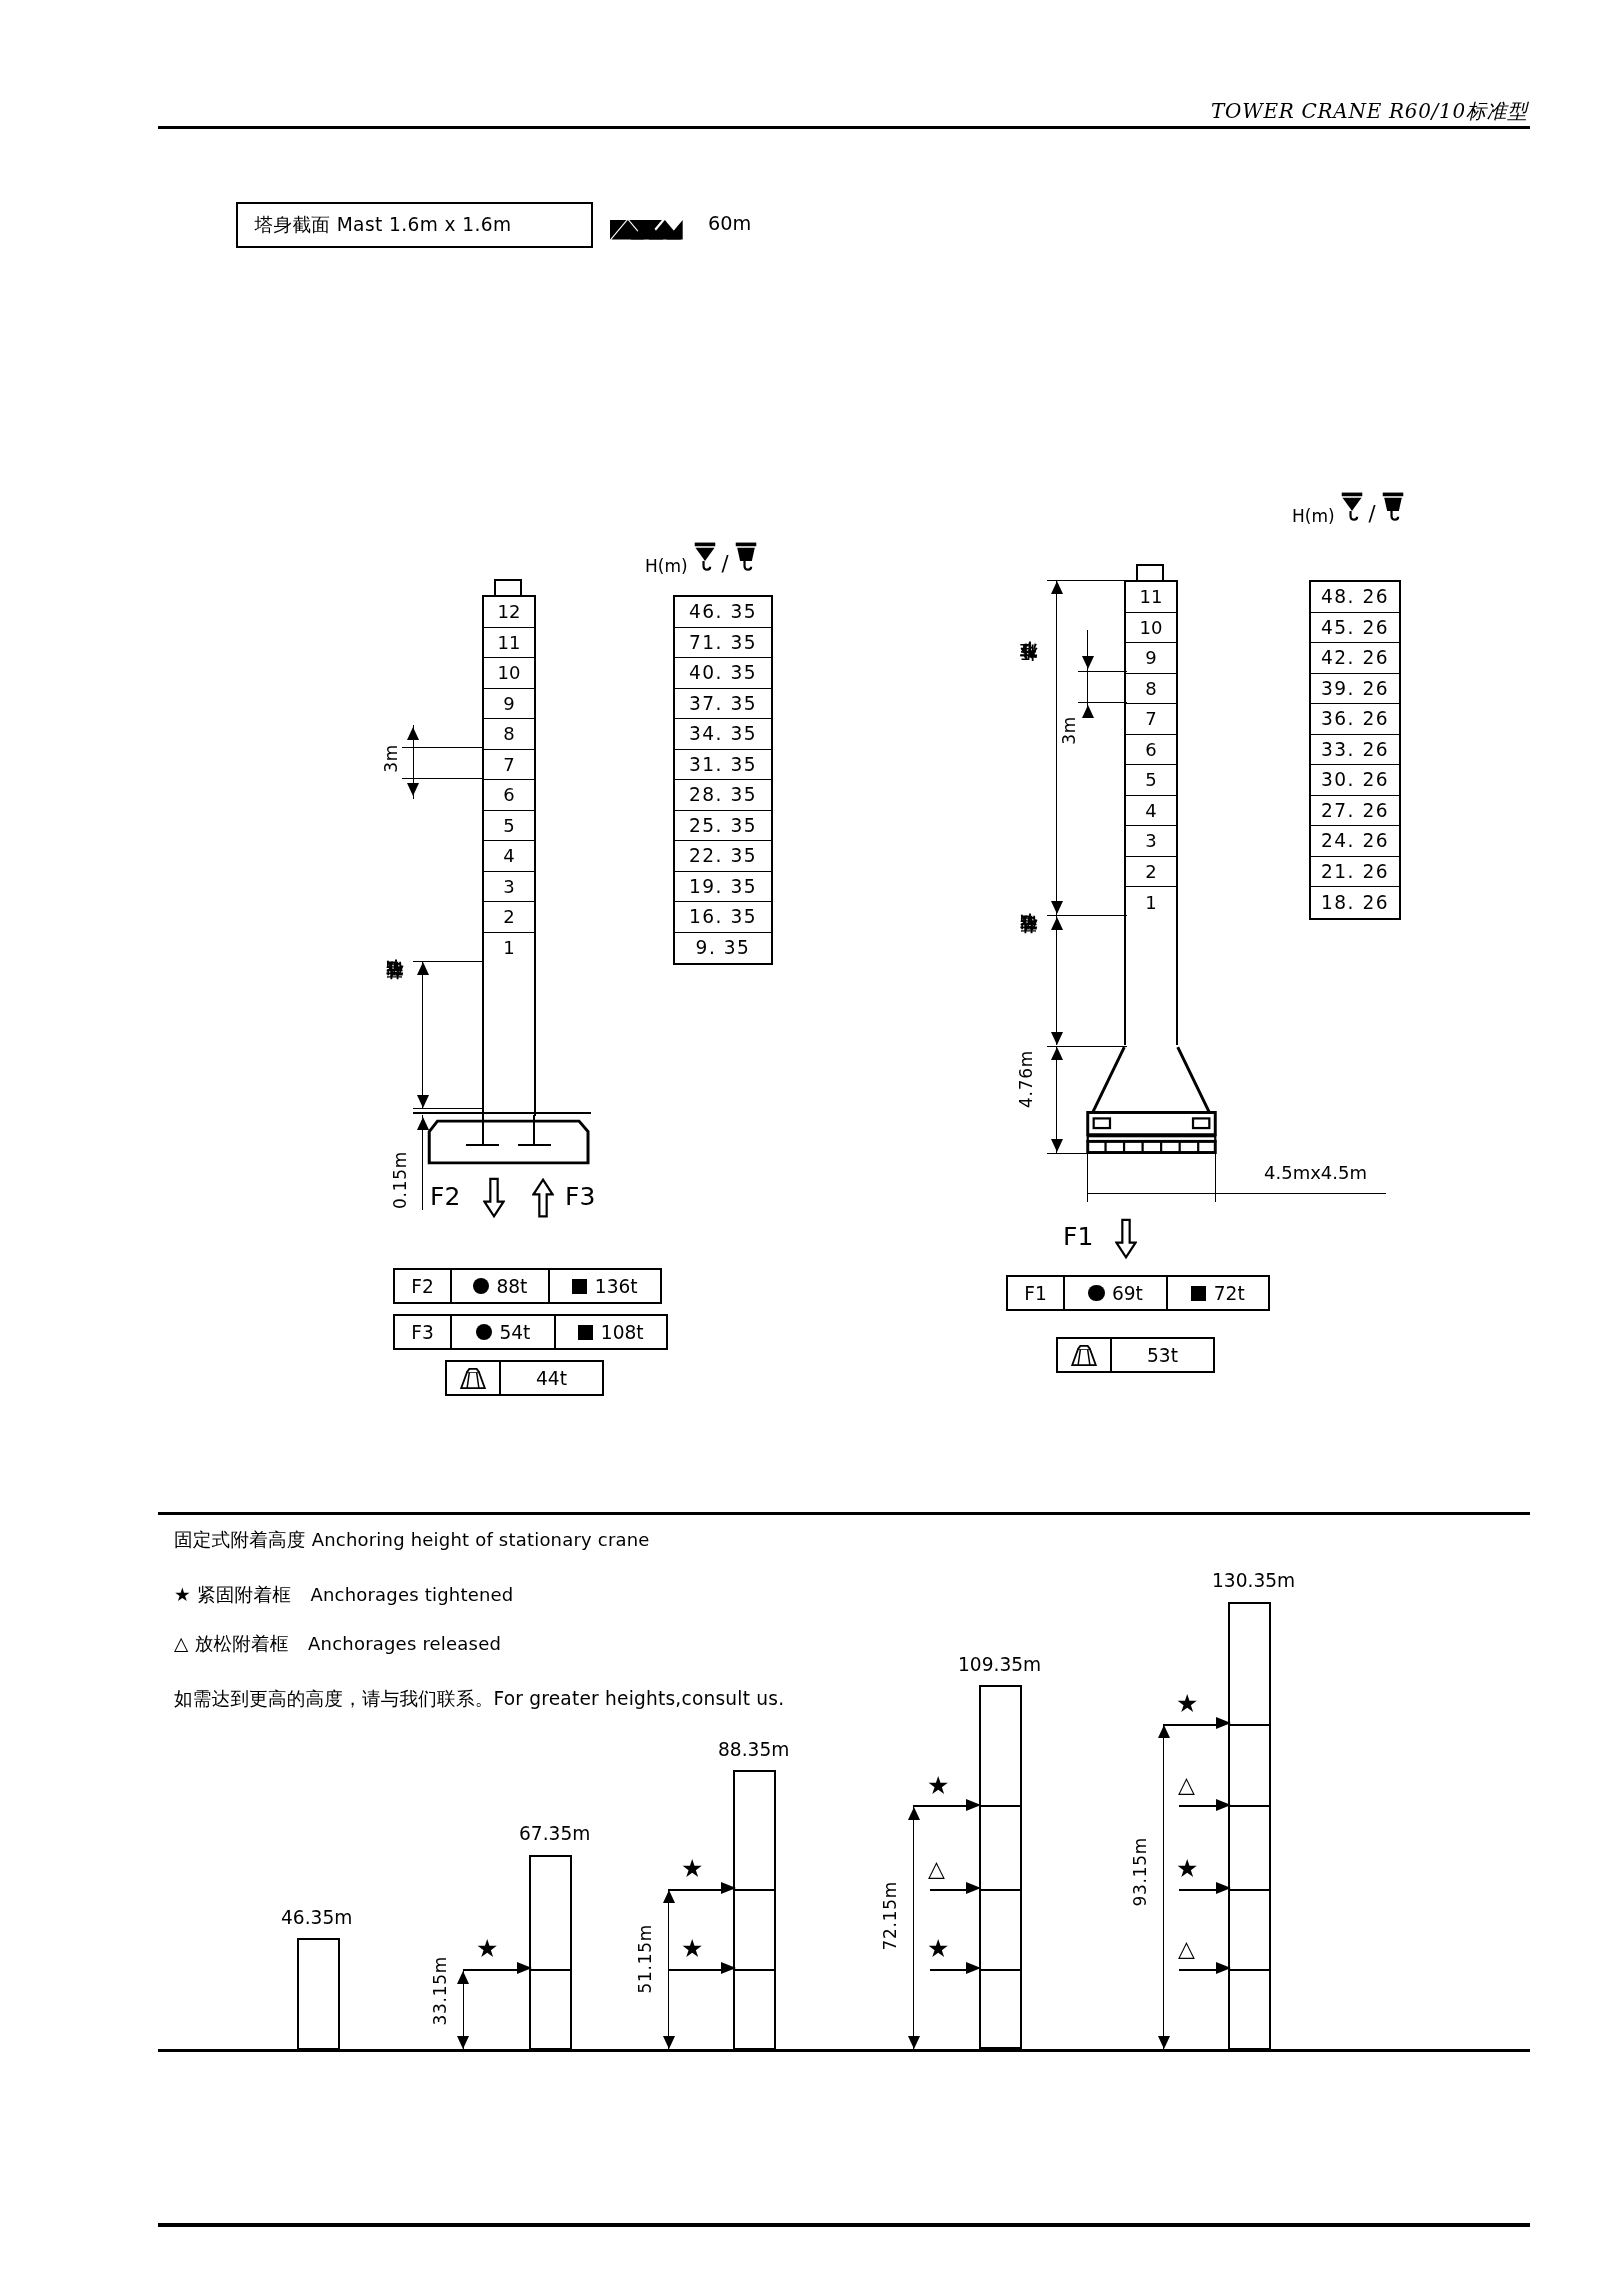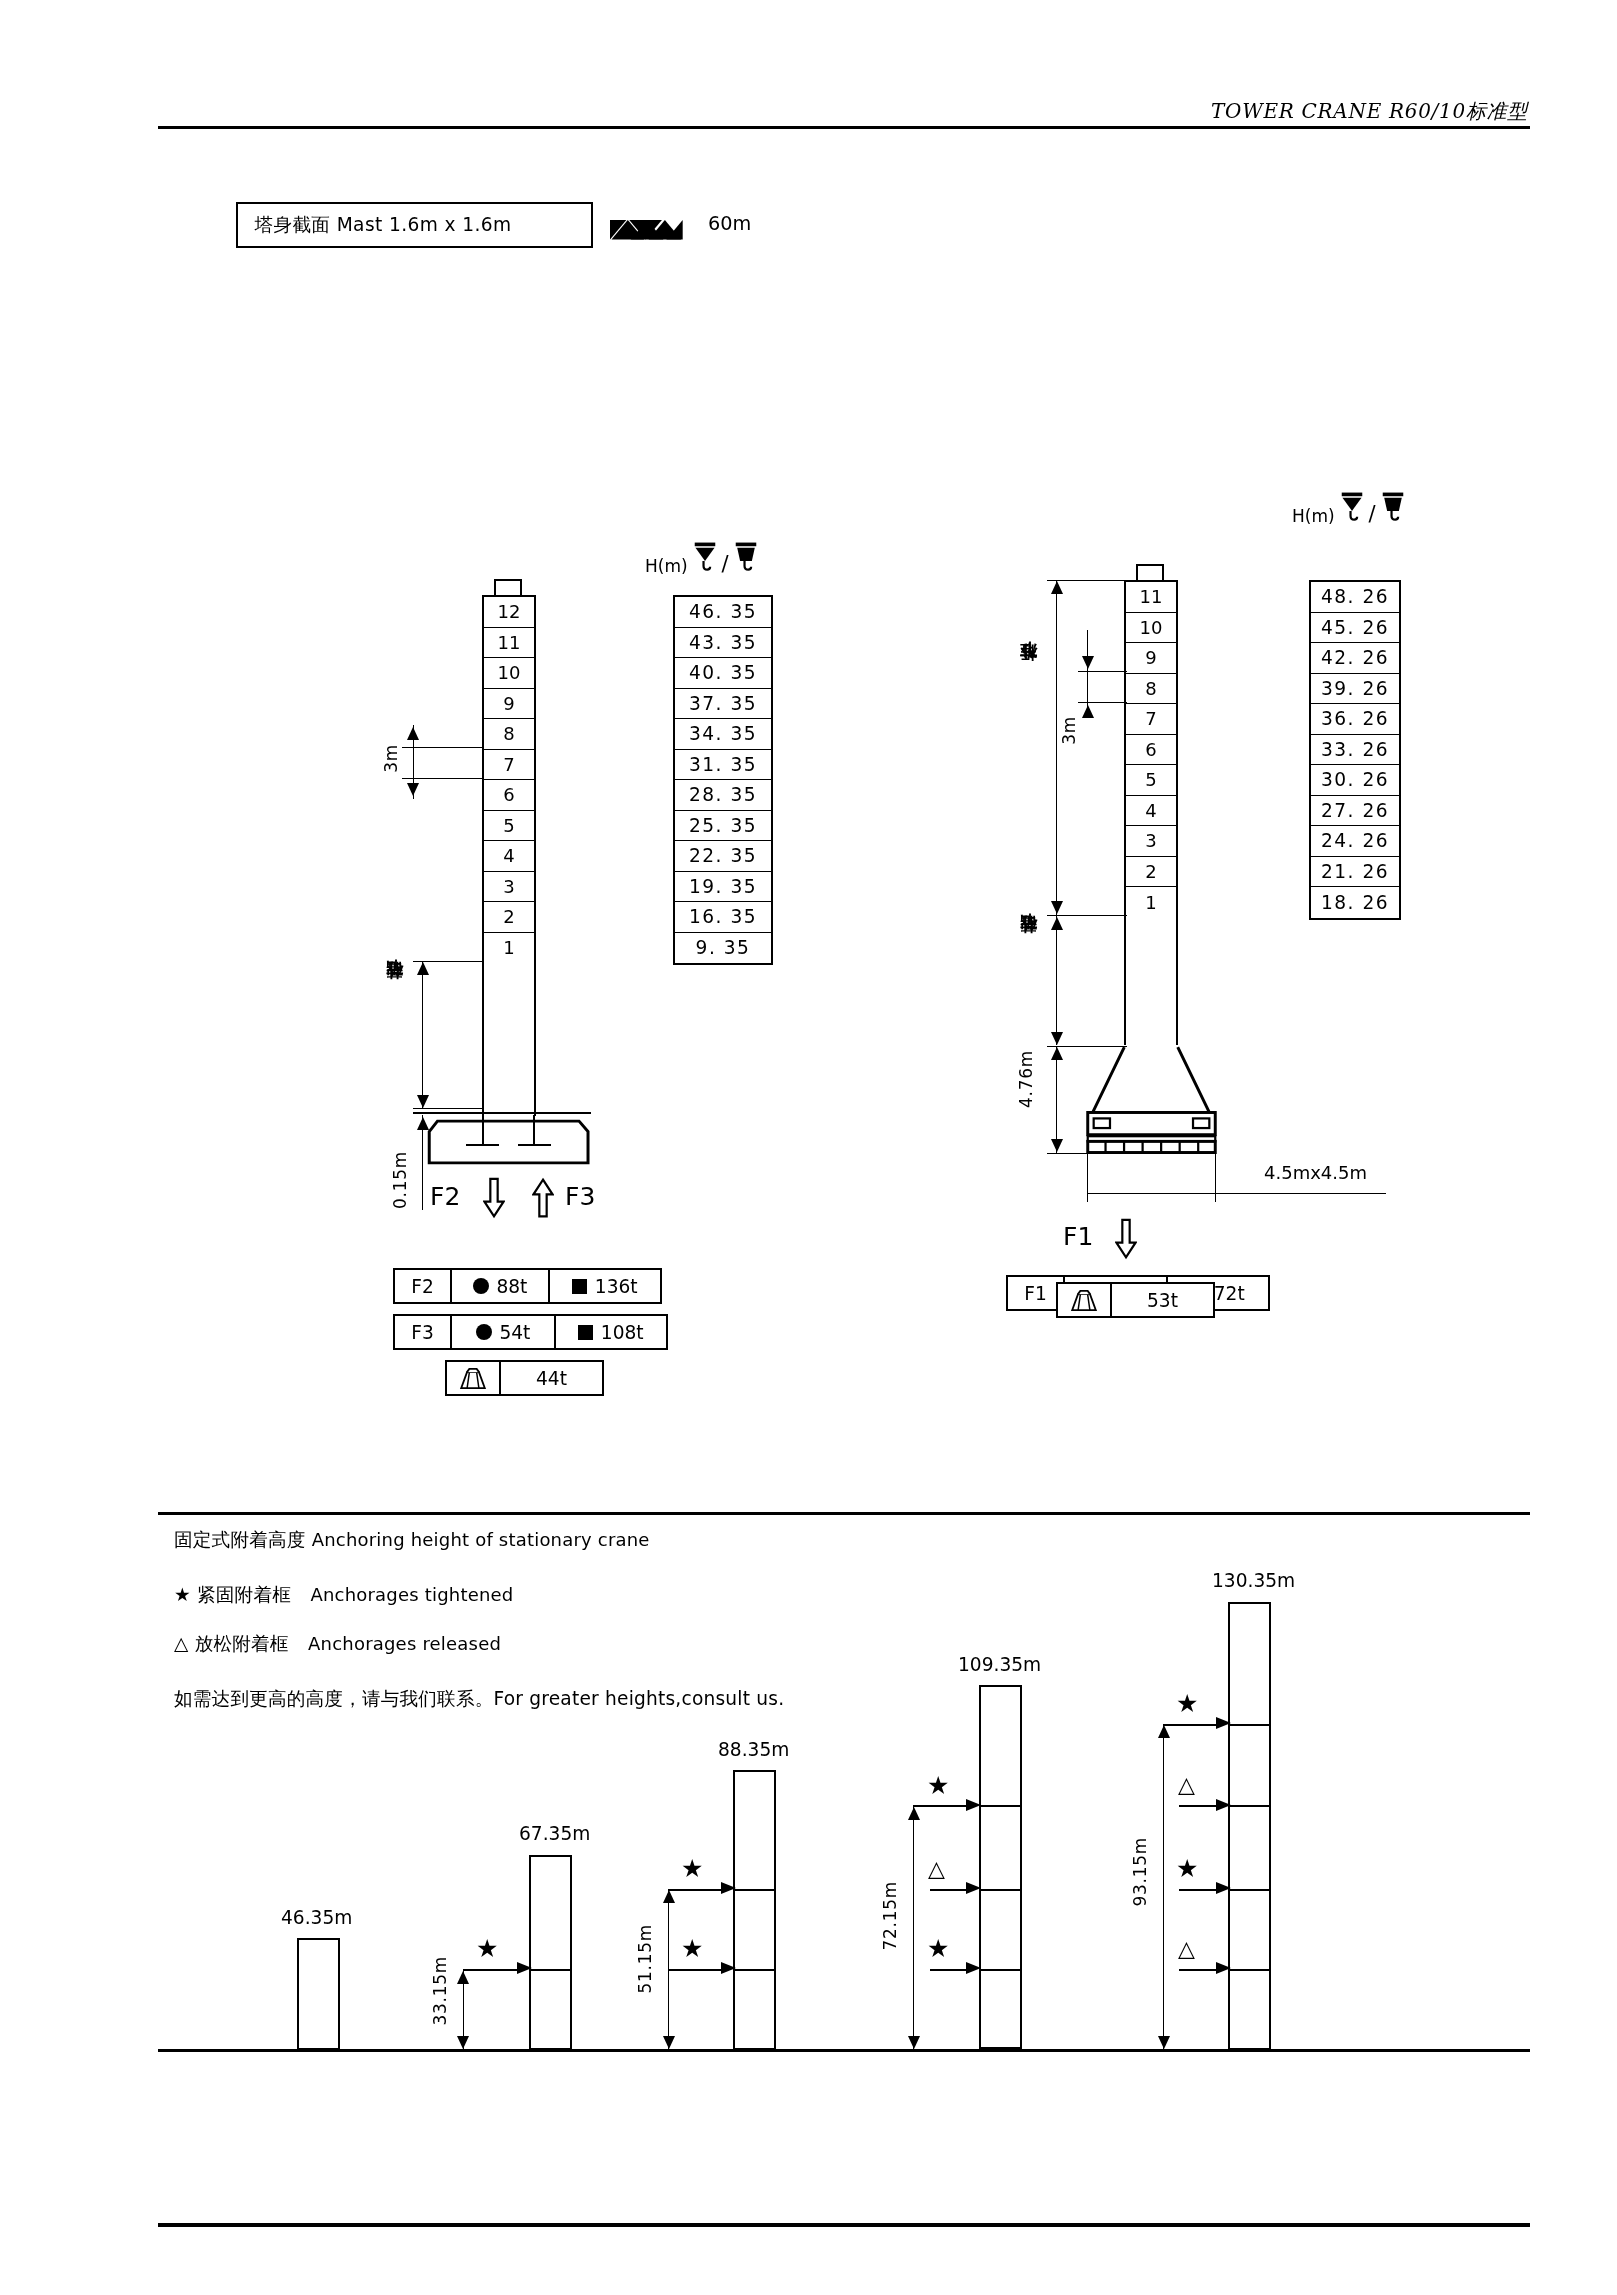--- a/index.html
+++ b/index.html
@@ -115,21 +115,21 @@
     <svg width="22" height="31" viewBox="0 0 30 42">
       <rect x="1" y="2" width="28" height="5" fill="#000"></rect>
       <path d="M3 9 L27 9 L23 27 L7 27 Z" fill="#000"></path>
       <path d="M13 27 L13 34 Q13 39 18 39 Q22 39 22 35" stroke="#000" stroke-width="3" fill="none"></path>
     </svg>
   </span>
 </div>
 
 <div class="vtable" style="left:673px;top:595px;width:100px;">
   <div class="vrow">46. 35</div>
-  <div class="vrow">43. 35</div>
+  <div class="vrow">71. 35</div>
   <div class="vrow">40. 35</div>
   <div class="vrow">37. 35</div>
   <div class="vrow">34. 35</div>
   <div class="vrow">31. 35</div>
   <div class="vrow">28. 35</div>
   <div class="vrow">25. 35</div>
   <div class="vrow">22. 35</div>
   <div class="vrow">19. 35</div>
   <div class="vrow">16. 35</div>
   <div class="vrow">9. 35</div>
@@ -339,21 +339,21 @@
   <div class="fcell" style="width:57px;">F1</div>
   <div class="fcell" style="width:103px;">
     <span class="dot"></span>
     <span>69t</span>
   </div>
   <div class="fcell" style="width:100px;">
     <span class="sq"></span>
     <span>72t</span>
   </div>
 </div>
-<div class="ftable" style="left:1056px;top:1282px;">
+<div class="ftable" style="left:1056px;top:1337px;">
   <div class="fcell" style="width:54px;">
     <svg width="28" height="25" viewBox="0 0 38 34">
       <path d="M11 8 L27 8 L35 30 L3 30 Z" fill="#fff" stroke="#000" stroke-width="2.5"></path>
       <path d="M11 8 L14 4 L24 4 L27 8" fill="#fff" stroke="#000" stroke-width="2.5"></path>
       <path d="M14 9 L11 30 M24 9 L27 30" stroke="#000" stroke-width="2"></path>
     </svg>
   </div>
   <div class="fcell" style="width:101px;">53t</div>
 </div>
 

